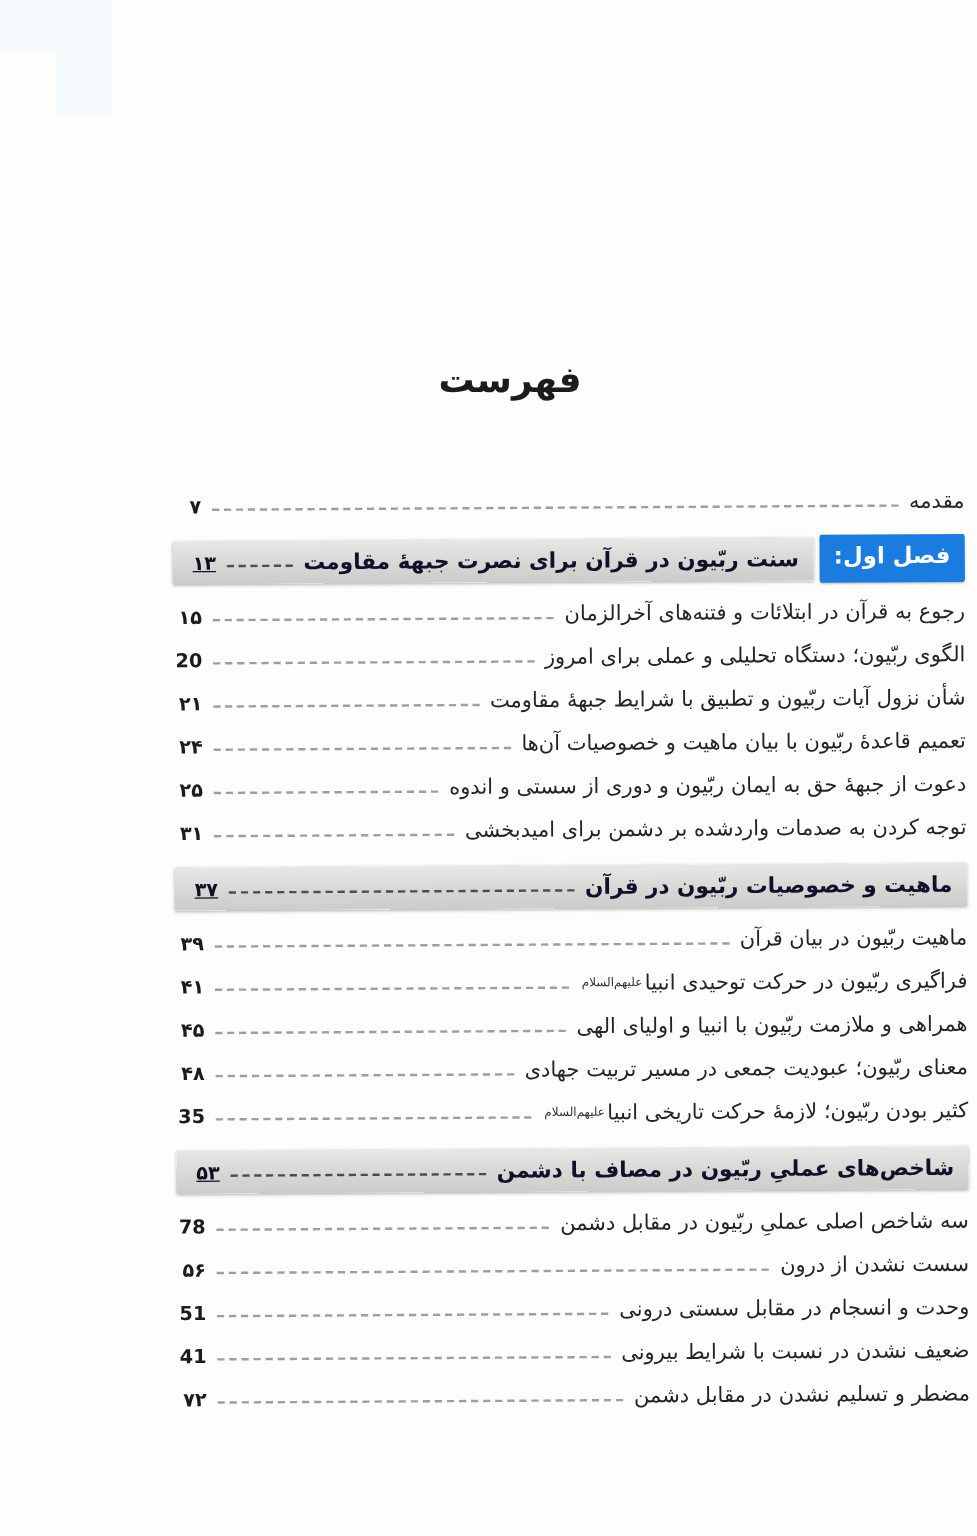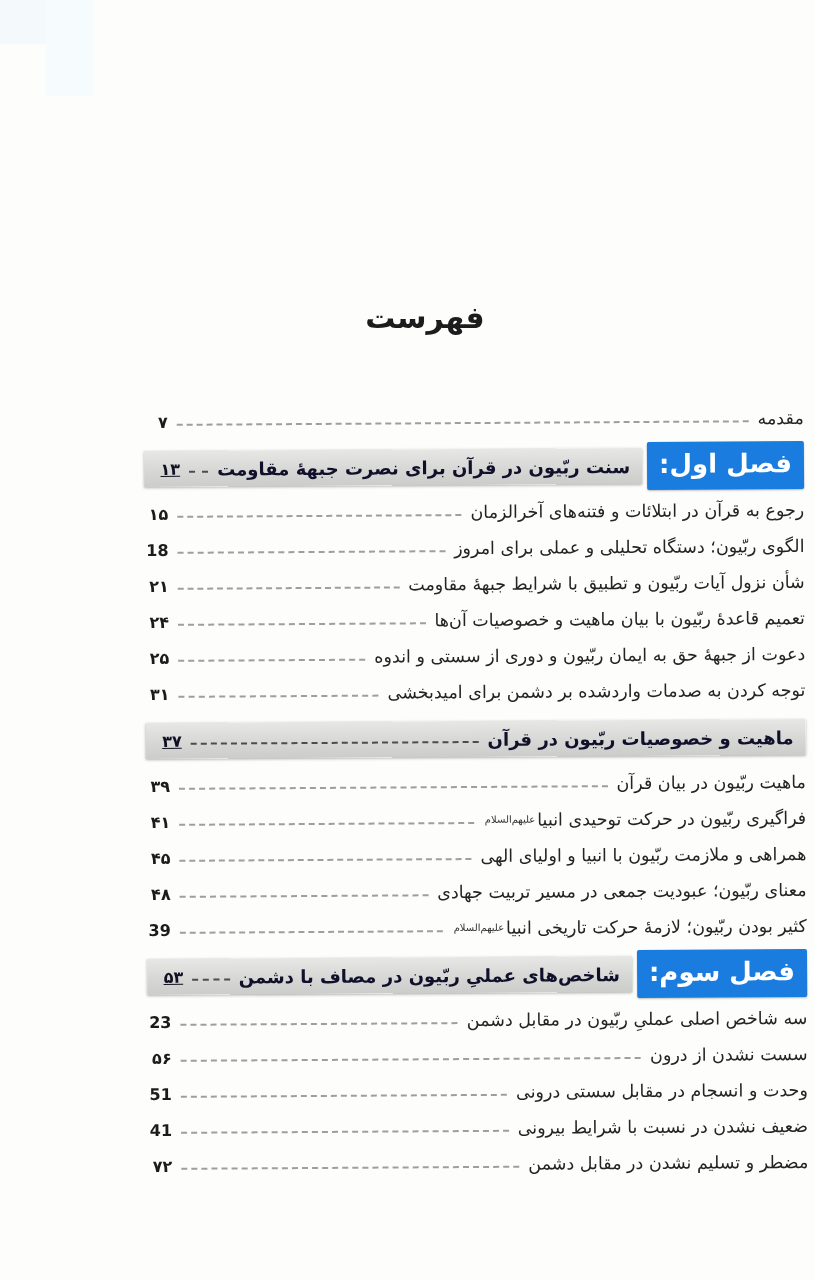--- a/index.html
+++ b/index.html
@@ -37,21 +37,21 @@
   .num{
     font-weight:bold;font-size:16px;color:#1b1b1b;
     min-width:24px;white-space:nowrap;
   }
 
   .chapter{
     display:flex;align-items:center;column-gap:5px;
     margin-top:8px;margin-bottom:6px;height:42px;
   }
   .chip{
-    background:#1b7ce0;color:#ffffff;font-weight:bold;font-size:26px;
+    background:#1b7ce0;color:#ffffff;font-weight:bold;font-size:19px;
     padding:8px 12px 10px;border-radius:2px;white-space:nowrap;
     box-shadow:0 1px 2px rgba(0,0,0,0.25);line-height:1.15;
   }
   .bar{
     flex:1 1 auto;display:flex;align-items:center;height:36px;
     background:linear-gradient(180deg,#e7e7e6 0%,#d7d7d6 55%,#cccccb 100%);
     padding:0 12px;font-weight:bold;font-size:18px;color:#10102a;
     box-shadow:0 1px 3px rgba(0,0,0,0.3);
   }
   .bar .t{white-space:nowrap;}
@@ -85,21 +85,21 @@
     </div>
 
     <div class="row">
       <span class="t">رجوع به قرآن در ابتلائات و فتنه‌های آخرالزمان</span>
       <span class="leader"></span>
       <span class="num">۱۵</span>
     </div>
     <div class="row">
       <span class="t">الگوی ربّیون؛ دستگاه تحلیلی و عملی برای امروز</span>
       <span class="leader"></span>
-      <span class="num">18</span>
+      <span class="num">20</span>
     </div>
     <div class="row">
       <span class="t">شأن نزول آیات ربّیون و تطبیق با شرایط جبهۀ مقاومت</span>
       <span class="leader"></span>
       <span class="num">۲۱</span>
     </div>
     <div class="row">
       <span class="t">تعمیم قاعدۀ ربّیون با بیان ماهیت و خصوصیات آن‌ها</span>
       <span class="leader"></span>
       <span class="num">۲۴</span>
@@ -141,36 +141,35 @@
     </div>
     <div class="row">
       <span class="t">معنای ربّیون؛ عبودیت جمعی در مسیر تربیت جهادی</span>
       <span class="leader"></span>
       <span class="num">۴۸</span>
     </div>
     <div class="row">
       <span class="t">کثیر بودن ربّیون؛ لازمۀ حرکت تاریخی انبیا</span>
       <span class="honor">علیهم‌السلام</span>
       <span class="leader"></span>
-      <span class="num">39</span>
+      <span class="num">35</span>
     </div>
 
     <div class="chapter">
-      <span class="chip">فصل سوم:</span>
       <div class="bar">
         <span class="t">شاخص‌های عملیِ ربّیون در مصاف با دشمن</span>
         <span class="leader"></span>
         <span class="num">۵۳</span>
       </div>
     </div>
 
     <div class="row">
       <span class="t">سه شاخص اصلی عملیِ ربّیون در مقابل دشمن</span>
       <span class="leader"></span>
-      <span class="num">23</span>
+      <span class="num">78</span>
     </div>
     <div class="row">
       <span class="t">سست نشدن از درون</span>
       <span class="leader"></span>
       <span class="num">۵۶</span>
     </div>
     <div class="row">
       <span class="t">وحدت و انسجام در مقابل سستی درونی</span>
       <span class="leader"></span>
       <span class="num">51</span>

